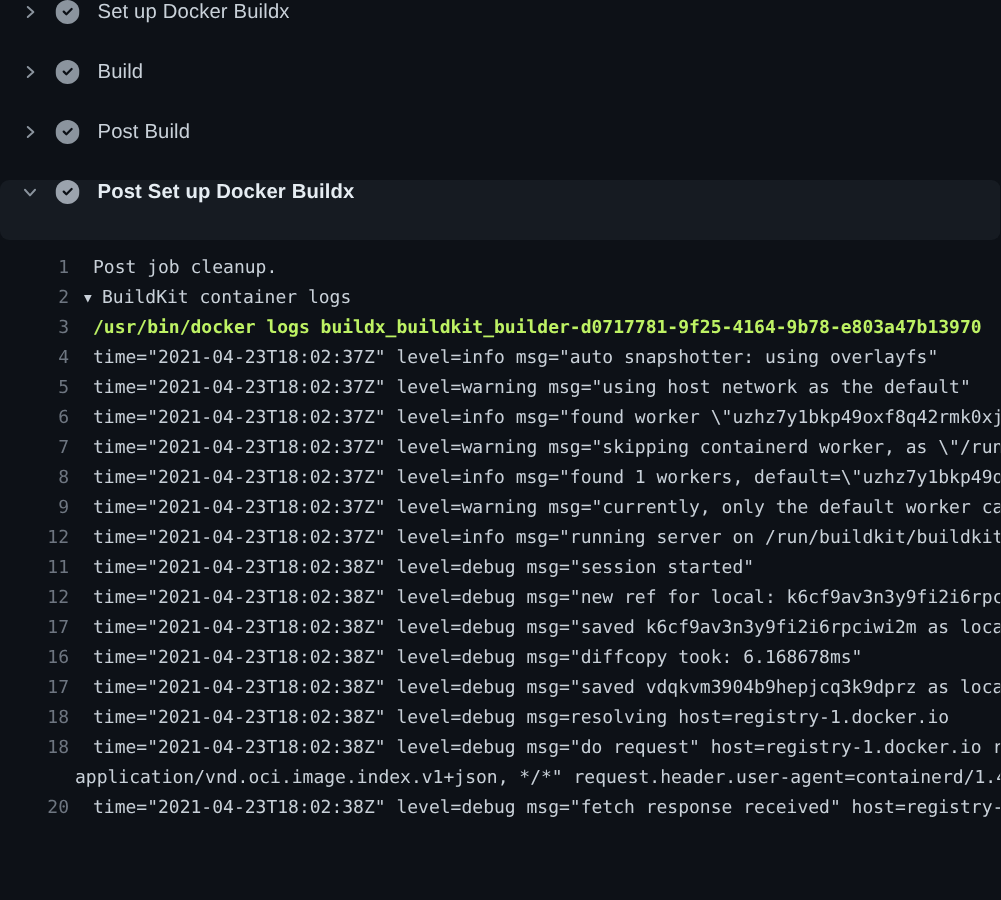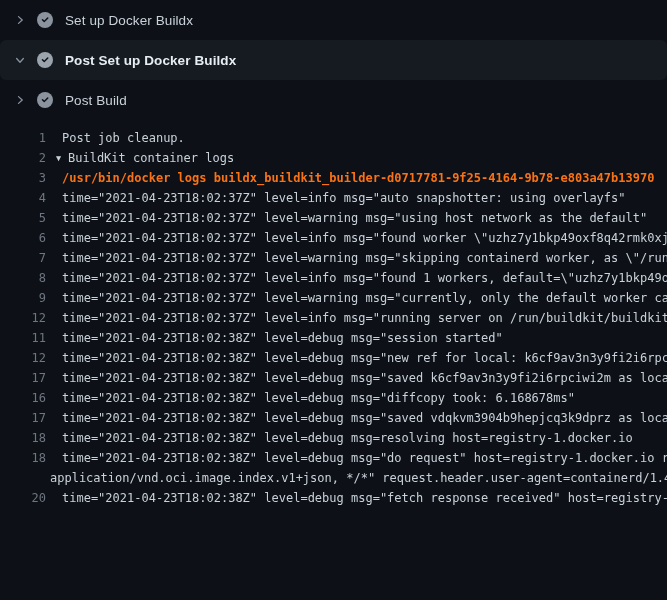--- a/index.html
+++ b/index.html
@@ -9,21 +9,20 @@
     width: 667px;
     height: 600px;
     overflow: hidden;
     background: #0d1117;
     font-family: "Liberation Sans", sans-serif;
   }
   
   .steps { width: 100%; }
   .step-row {
     display: flex;
-    align-items: center;
     height: 40px;
     padding-left: 12px;
     cursor: pointer;
   }
   .step-row.expanded {
     background: #161b22;
     border-radius: 6px;
   }
   .chev {
     width: 16px;
@@ -65,21 +64,21 @@
   }
   .ln {
     flex: 0 0 46px;
     text-align: right;
     color: #6e7681;
     cursor: pointer;
     user-select: none;
   }
   .lt { padding-left: 16px; }
   .log-row.wrap .lt { padding-left: 4px; }
-  .log-row.command .lt { color: #f97316; font-weight: bold; }
+  .log-row.command .lt { color: #bef264; font-weight: bold; }
   .log-row.group .lt { padding-left: 10px; cursor: pointer; }
   .log-row.group .marker {
     display: inline-block;
     width: 12px;
     font-size: 8.5px;
     color: #c9d1d9;
     vertical-align: 1px;
   }
 </style>
 </head>
@@ -97,49 +96,63 @@
       </span>
       <span class="check">
         <svg width="16" height="16" viewBox="0 0 16 16">
             <circle cx="8" cy="8" r="8" fill="#8b949e"></circle>
             <path d="M11.28 5.47a.75.75 0 0 1 0 1.06l-3.5 3.5a.75.75 0 0 1-1.06 0l-1.75-1.75a.75.75 0 1 1 1.06-1.06l1.22 1.22 2.97-2.97a.75.75 0 0 1 1.06 0z" fill="#0d1117"></path>
           </svg>
       </span>
       <span class="step-label">Set up Docker Buildx</span>
     </div>
 
-
-    <div class="step-row expanded">
+    <div class="step-row">
       <span class="chev">
         <svg width="12" height="12" viewBox="0 0 16 16">
-            <path d="M3.5 6 L8 11 L12.5 6" fill="none" stroke="#8b949e" stroke-width="1.7" stroke-linecap="round" stroke-linejoin="round"></path>
+            <path d="M6 3.5 L11 8 L6 12.5" fill="none" stroke="#8b949e" stroke-width="1.7" stroke-linecap="round" stroke-linejoin="round"></path>
           </svg>
       </span>
       <span class="check">
         <svg width="16" height="16" viewBox="0 0 16 16">
-            <circle cx="8" cy="8" r="8" fill="#9ba3ad"></circle>
+            <circle cx="8" cy="8" r="8" fill="#8b949e"></circle>
             <path d="M11.28 5.47a.75.75 0 0 1 0 1.06l-3.5 3.5a.75.75 0 0 1-1.06 0l-1.75-1.75a.75.75 0 1 1 1.06-1.06l1.22 1.22 2.97-2.97a.75.75 0 0 1 1.06 0z" fill="#0d1117"></path>
           </svg>
       </span>
-      <span class="step-label">Post Set up Docker Buildx</span>
+      <span class="step-label">Build</span>
     </div>
 
     <div class="step-row">
       <span class="chev">
         <svg width="12" height="12" viewBox="0 0 16 16">
             <path d="M6 3.5 L11 8 L6 12.5" fill="none" stroke="#8b949e" stroke-width="1.7" stroke-linecap="round" stroke-linejoin="round"></path>
           </svg>
       </span>
       <span class="check">
         <svg width="16" height="16" viewBox="0 0 16 16">
             <circle cx="8" cy="8" r="8" fill="#8b949e"></circle>
             <path d="M11.28 5.47a.75.75 0 0 1 0 1.06l-3.5 3.5a.75.75 0 0 1-1.06 0l-1.75-1.75a.75.75 0 1 1 1.06-1.06l1.22 1.22 2.97-2.97a.75.75 0 0 1 1.06 0z" fill="#0d1117"></path>
           </svg>
       </span>
       <span class="step-label">Post Build</span>
+    </div>
+
+    <div class="step-row expanded">
+      <span class="chev">
+        <svg width="12" height="12" viewBox="0 0 16 16">
+            <path d="M3.5 6 L8 11 L12.5 6" fill="none" stroke="#8b949e" stroke-width="1.7" stroke-linecap="round" stroke-linejoin="round"></path>
+          </svg>
+      </span>
+      <span class="check">
+        <svg width="16" height="16" viewBox="0 0 16 16">
+            <circle cx="8" cy="8" r="8" fill="#9ba3ad"></circle>
+            <path d="M11.28 5.47a.75.75 0 0 1 0 1.06l-3.5 3.5a.75.75 0 0 1-1.06 0l-1.75-1.75a.75.75 0 1 1 1.06-1.06l1.22 1.22 2.97-2.97a.75.75 0 0 1 1.06 0z" fill="#0d1117"></path>
+          </svg>
+      </span>
+      <span class="step-label">Post Set up Docker Buildx</span>
     </div>
 
   </div>
 
   <div class="log">
       <div class="log-row plain"><span class="ln">1</span><span class="lt">Post job cleanup.</span></div>
       <div class="log-row group"><span class="ln">2</span><span class="lt"><span class="marker">▼</span><span>BuildKit container logs</span></span></div>
       <div class="log-row command"><span class="ln">3</span><span class="lt">/usr/bin/docker logs buildx_buildkit_builder-d0717781-9f25-4164-9b78-e803a47b13970</span></div>
       <div class="log-row plain"><span class="ln">4</span><span class="lt">time="2021-04-23T18:02:37Z" level=info msg="auto snapshotter: using overlayfs"</span></div>
       <div class="log-row plain"><span class="ln">5</span><span class="lt">time="2021-04-23T18:02:37Z" level=warning msg="using host network as the default"</span></div>

